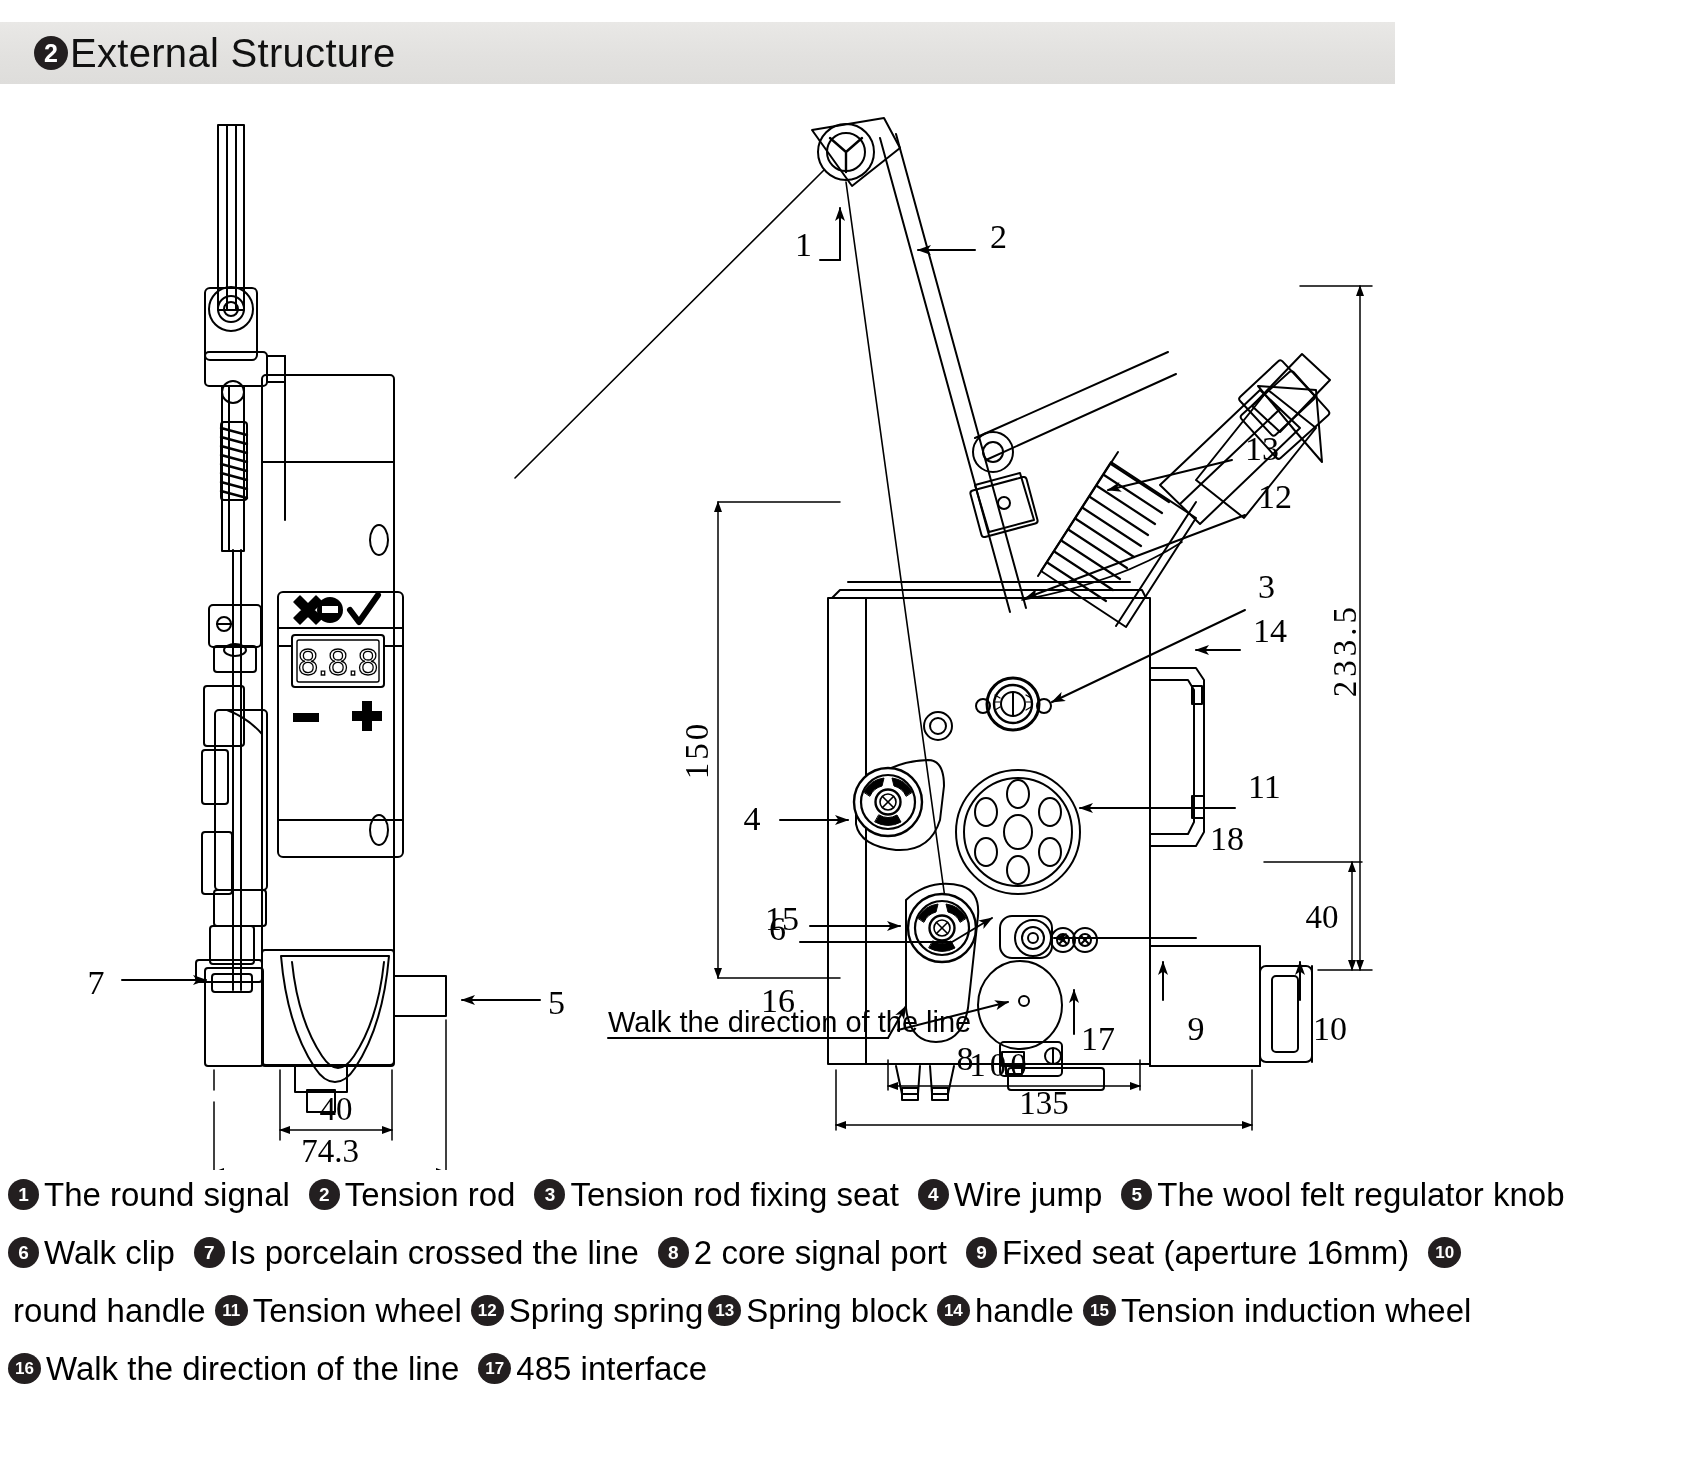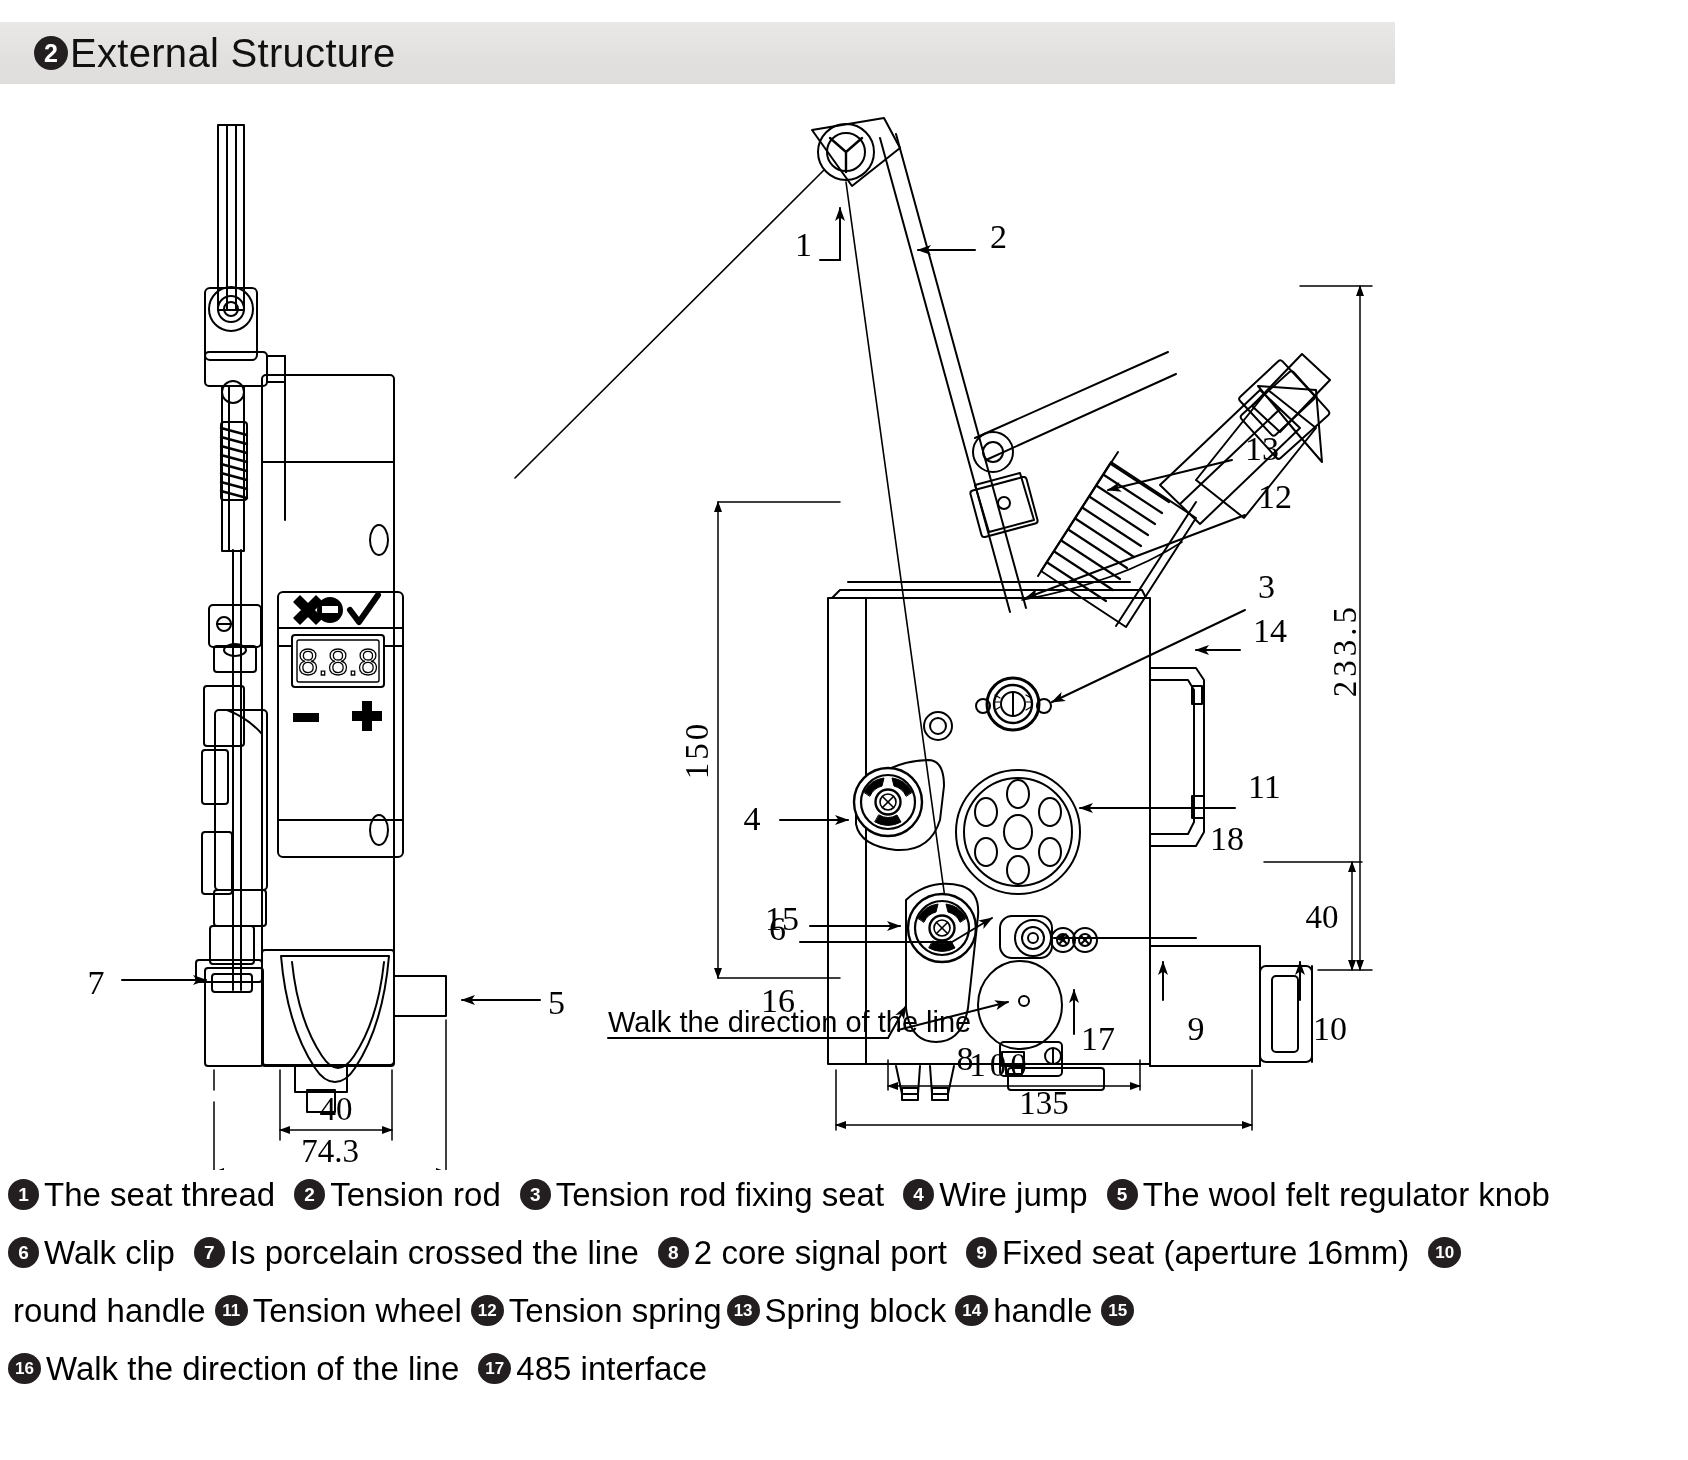--- a/index.html
+++ b/index.html
@@ -477,21 +477,21 @@
     </g>
   </g>
 </svg>
 </div>
 
 <div id="legend">
 
   <div class="legend-row">
     <span class="legend-item">
       <span class="bullet">1</span>
-      <span class="ltext">The seat thread</span>
+      <span class="ltext">The round signal</span>
     </span>
     <span class="legend-item sp-l">
       <span class="bullet">2</span>
       <span class="ltext">Tension rod</span>
     </span>
     <span class="legend-item sp-l">
       <span class="bullet">3</span>
       <span class="ltext">Tension rod fixing seat</span>
     </span>
     <span class="legend-item sp-l">
@@ -530,32 +530,33 @@
   <div class="legend-row">
     <span class="legend-item">
       <span class="ltext">round handle</span>
     </span>
     <span class="legend-item sp-s">
       <span class="bullet wide">11</span>
       <span class="ltext">Tension wheel</span>
     </span>
     <span class="legend-item sp-s">
       <span class="bullet wide">12</span>
-      <span class="ltext">Tension spring</span>
+      <span class="ltext">Spring spring</span>
     </span>
     <span class="legend-item">
       <span class="bullet wide">13</span>
       <span class="ltext">Spring block</span>
     </span>
     <span class="legend-item sp-s">
       <span class="bullet wide">14</span>
       <span class="ltext">handle</span>
     </span>
     <span class="legend-item sp-s">
       <span class="bullet wide">15</span>
+      <span class="ltext">Tension induction wheel</span>
     </span>
   </div>
 
   <div class="legend-row">
     <span class="legend-item">
       <span class="bullet wide">16</span>
       <span class="ltext">Walk the direction of the line</span>
     </span>
     <span class="legend-item sp-l">
       <span class="bullet wide">17</span>

